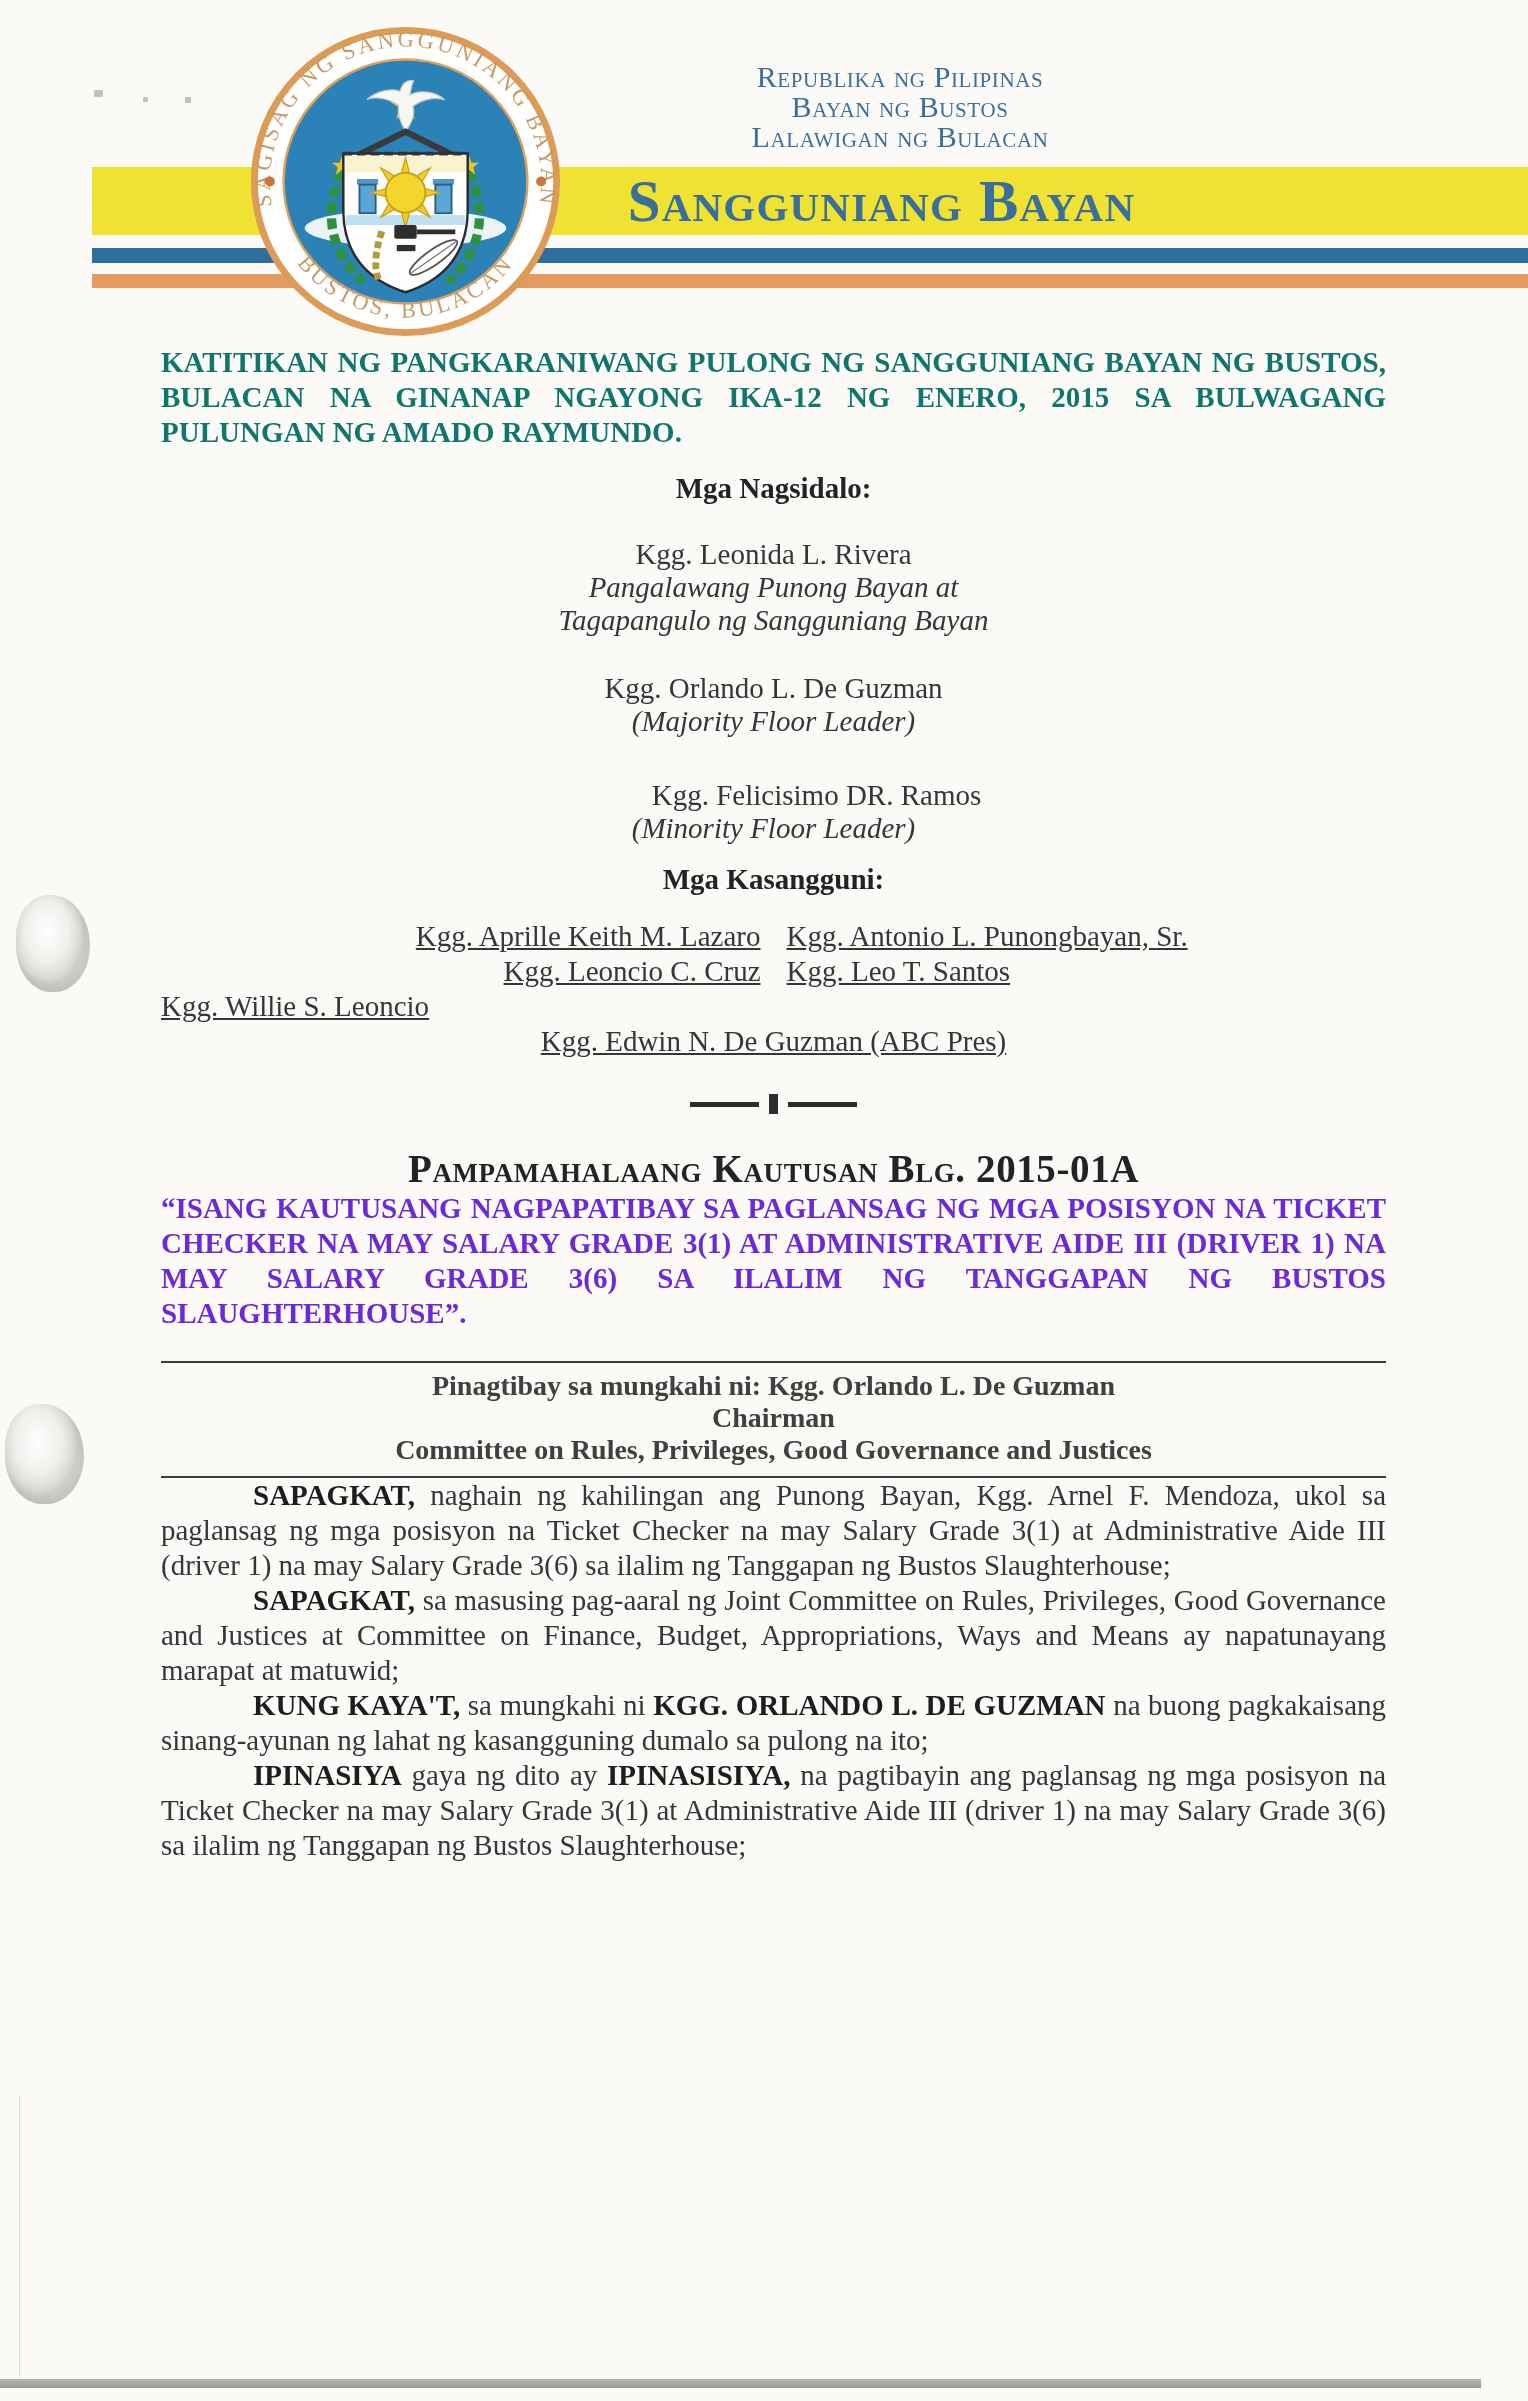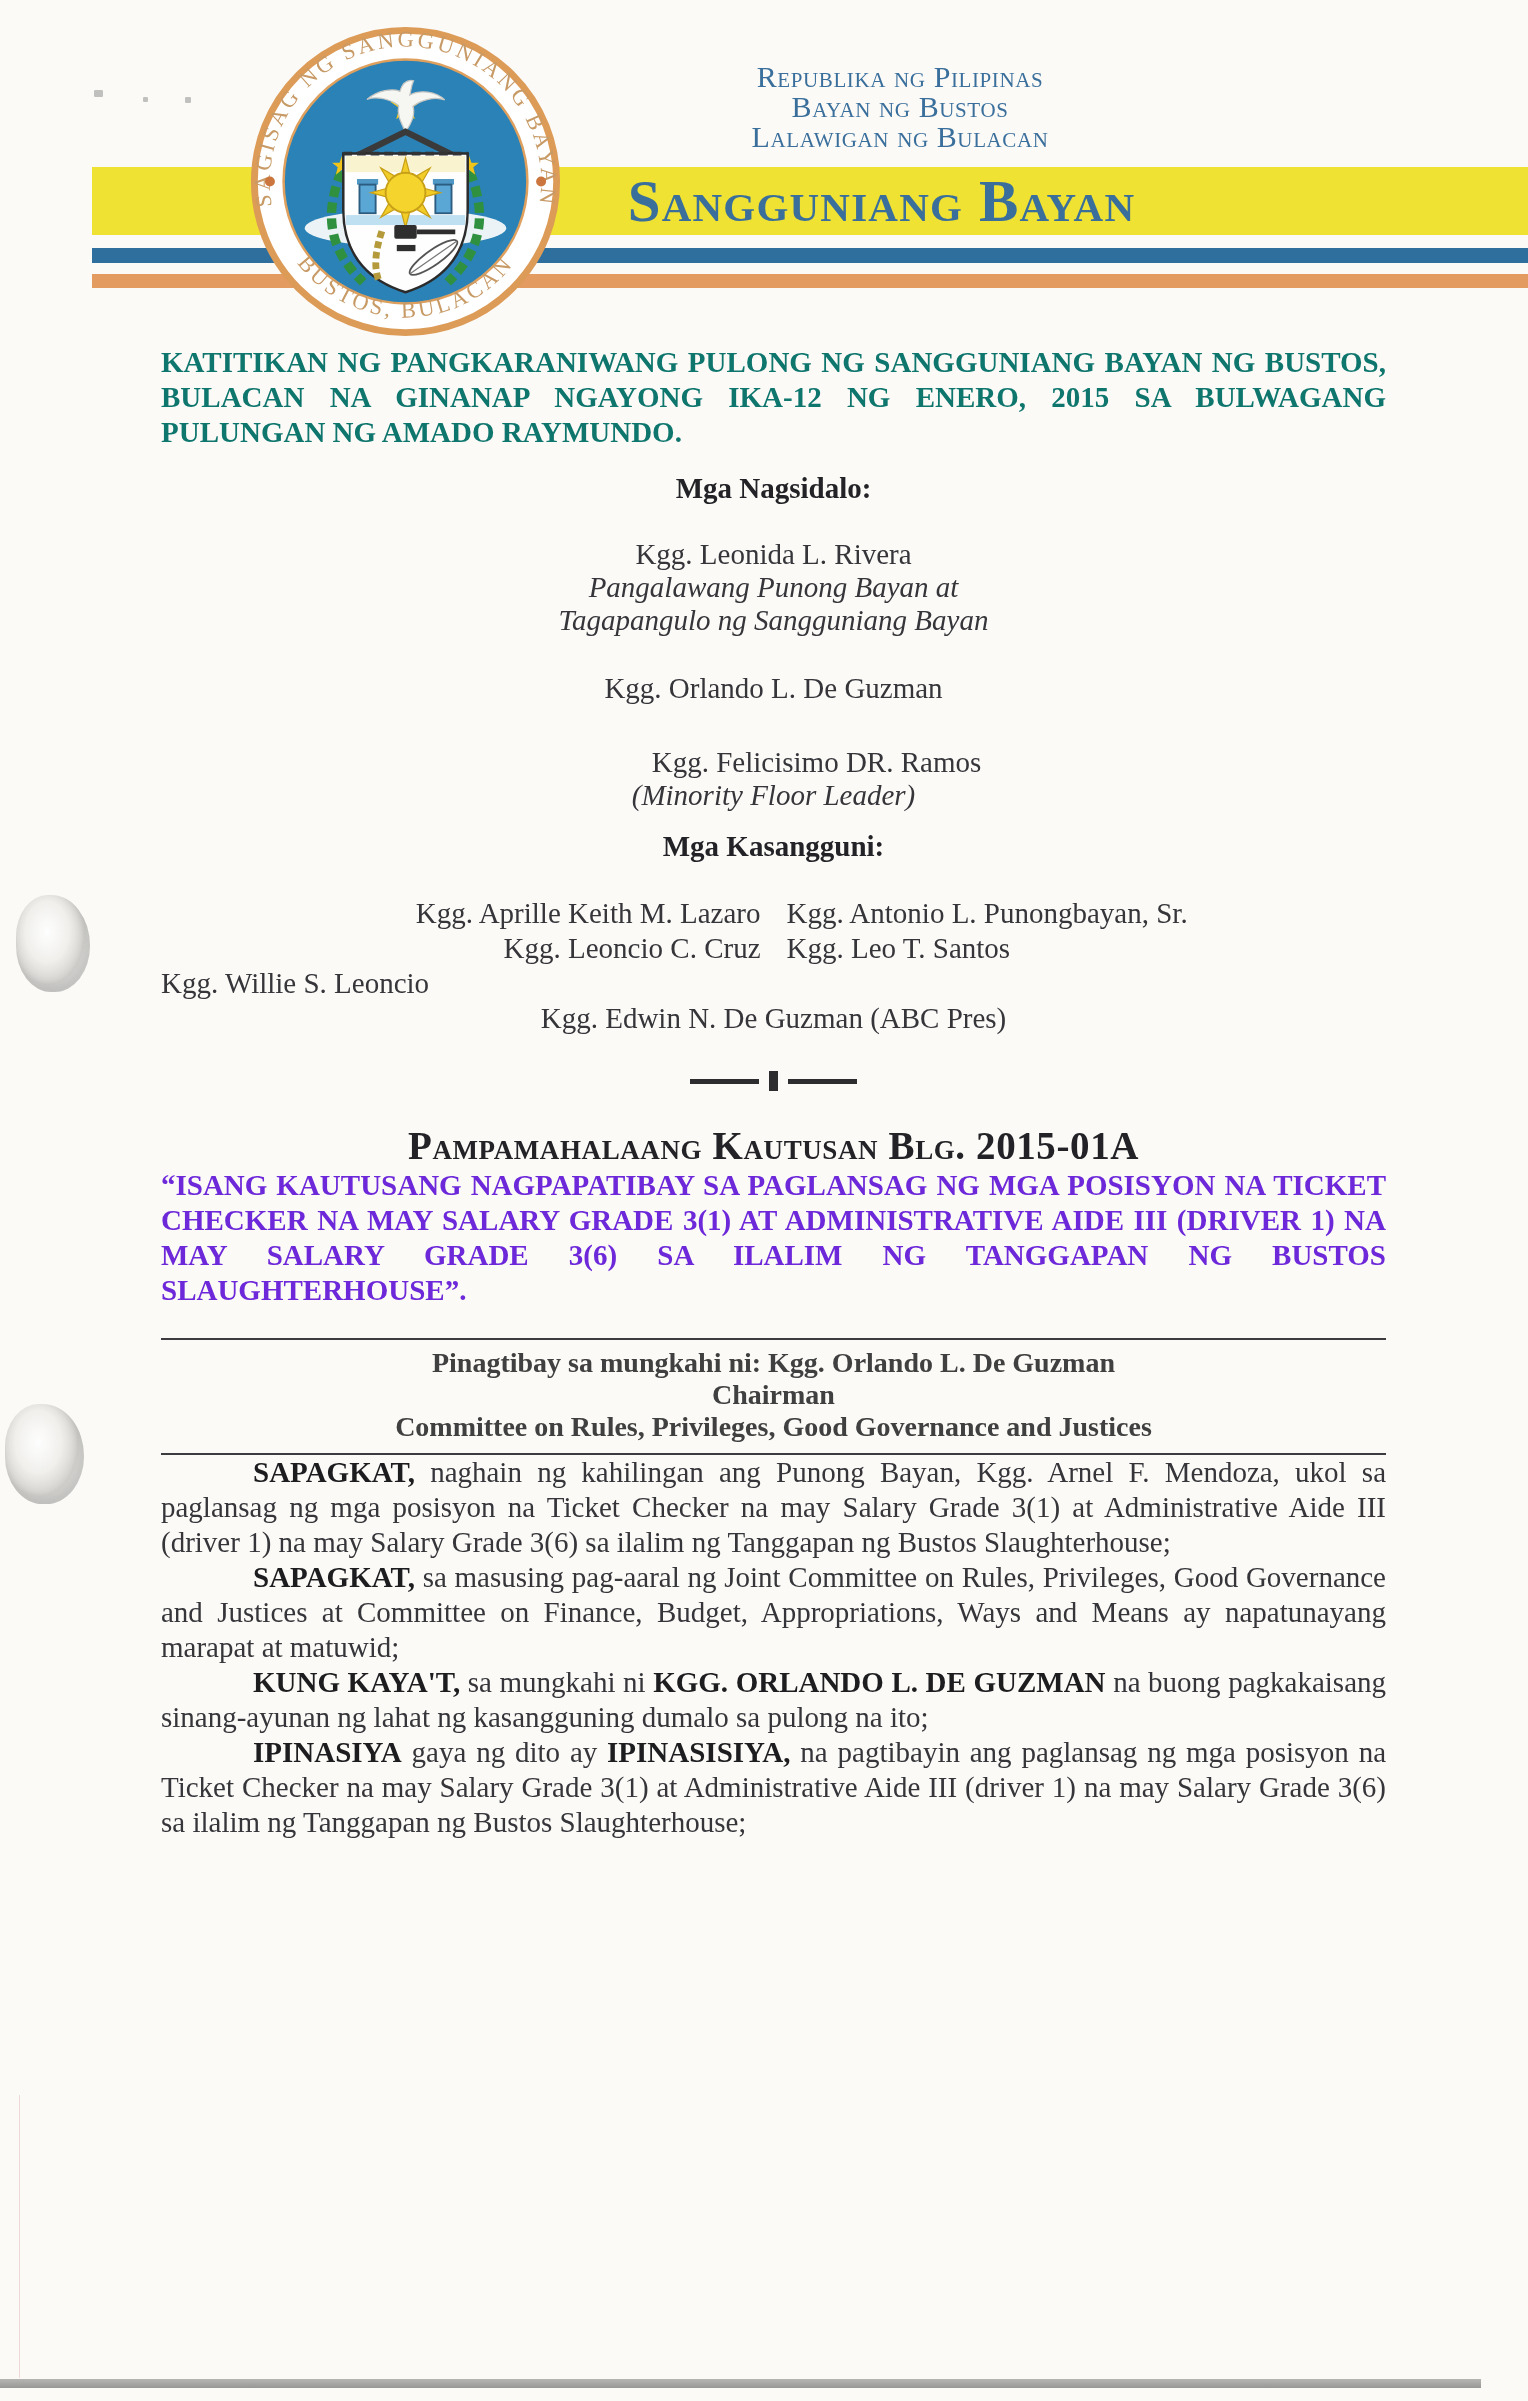--- a/index.html
+++ b/index.html
@@ -160,30 +160,31 @@
     <p class="center-bold" style="margin-top:21px;">Mga Nagsidalo:</p>
 
     <div class="officer" style="margin-top:32px;">
       <div>Kgg. Leonida L. Rivera</div>
       <div class="role">Pangalawang Punong Bayan at</div>
       <div class="role">Tagapangulo ng Sangguniang Bayan</div>
     </div>
 
     <div class="officer" style="margin-top:35px;">
       <div>Kgg. Orlando L. De Guzman</div>
+      <div class="role">(Majority Floor Leader)</div>
     </div>
 
     <div class="officer" style="margin-top:41px;">
       <div style="position:relative; left:43px;">Kgg. Felicisimo DR. Ramos</div>
       <div class="role">(Minority Floor Leader)</div>
     </div>
 
     <p class="center-bold" style="margin-top:17px;">Mga Kasangguni:</p>
 
-    <div style="margin-top:32px;">
+    <div style="margin-top:22px;text-decoration:underline;">
       <div class="council-row">
         <span class="c-left">Kgg. Aprille Keith M. Lazaro</span>
         <span class="c-right">Kgg. Antonio L. Punongbayan, Sr.</span>
       </div>
       <div class="council-row">
         <span class="c-left">Kgg. Leoncio C. Cruz</span>
         <span class="c-right">Kgg. Leo T. Santos</span>
       </div>
       <div class="council-row">
         <span class="c-right">Kgg. Willie S. Leoncio</span>

